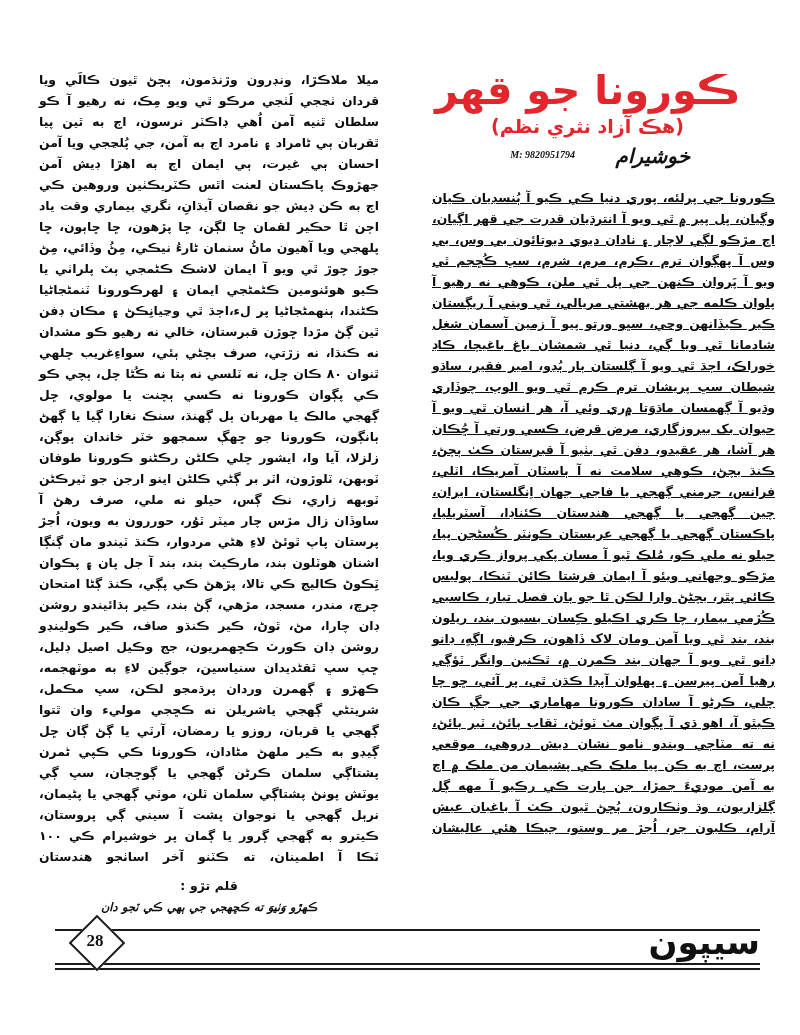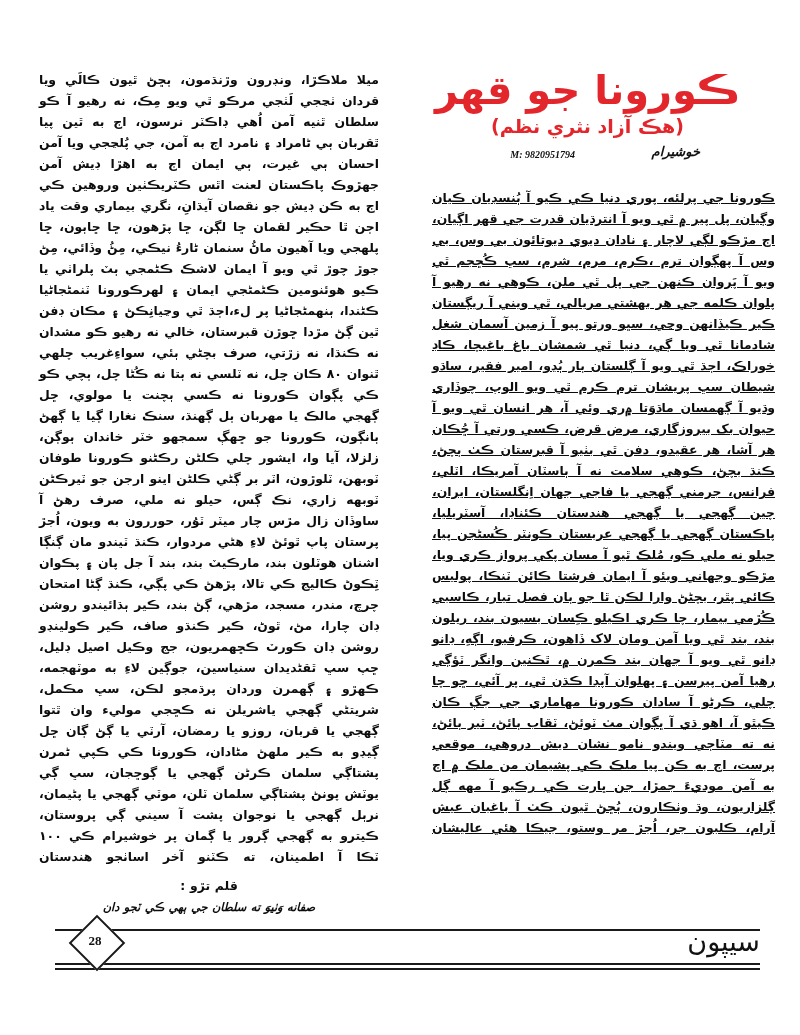--- a/index.html
+++ b/index.html
@@ -50,23 +50,23 @@
     margin: 0 0 6px 0;
     white-space: nowrap;
   }
   .byline-row {
     position: relative;
     height: 22px;
     margin-top: 2px;
   }
   .author-name {
     position: absolute;
-    right: 60px;
+    right: 70px;
     top: 0;
-    font-size: 13px;
+    font-size: 20px;
     font-weight: 700;
     color: #111;
     font-style: italic;
     white-space: nowrap;
     text-align: center;
   }
   .author-phone {
     position: absolute;
     right: 185px;
     top: 5px;
@@ -161,31 +161,31 @@
   .page-num {
     position: absolute;
     left: 22px;
     top: -6px;
     width: 36px;
     height: 36px;
     display: flex;
     align-items: center;
     justify-content: center;
     font-family: "Liberation Serif", serif;
-    font-size: 13px;
+    font-size: 17px;
     font-weight: 700;
     color: #111;
     direction: ltr;
   }
   .footer-magazine {
     position: absolute;
     right: 0;
     top: -4px;
-    font-size: 27px;
-    font-weight: 400;
+    font-size: 34px;
+    font-weight: 700;
     color: #111;
     direction: rtl;
     line-height: 34px;
     white-space: nowrap;
   }
 </style>
 </head>
 <body>
 
 <div class="page">
@@ -200,21 +200,21 @@
   </div>
 
   <div class="col col-right">
     <p>ڪورونا جي پرلئه، پوري دنيا ڪي ڪيو آ ٻُنسڊيان ڪيان وڳيان، پل پير ۾ ٿي ويو آ انترڌيان قدرت جي قهر اڳيان، اڄ مڙڪو لڳي لاچار ۽ نادان ديوي ديوتائون بي وس، بي وس آ پهڳوان ترم ،ڪرم، مرم، شرم، سڀ ڪُڇجم ٿي ويو آ پَروان ڪنهن جي پل ٿي ملن، ڪوهي نه رهيو آ پلوان ڪلمه جي هر بهشتي مريالي، ٿي ويني آ ريڳستان ڪير ڪيڏانهن وڃي، سڀو ورتو پيو آ زمين آسمان شغل شادمانا ٿي ويا ڳي، دنيا ٿي شمشان باغ باغيچا، ڪاڊ خوراڪ، اڄڌ ٿي ويو آ ڳلستان ٻار ٻُڍو، امير فقير، ساڌو شيطان سڀ پريشان ترم ڪرم ٿي ويو الوپ، چوڏاري وڌيو آ ڳهمسان ماڌوَتا ۾ري وئي آ، هر انسان ٿي ويو آ حيوان بک بيروزگاري، مرض قرض، ڪسي ورتي آ ڇُڪان هر آشا، هر عقيدو، دفن ٿي بٺيو آ قبرستان ڪٺ ٻچڻ، ڪنڌ بچڻ، ڪوهي سلامت نه آ ٻاسٽان آمريڪا، اٽلي، فرانس، جرمني ڳهجي يا فاجي جهان اِنگلستان، ايران، چين ڳهجي يا ڳهجي هندستان ڪئناڊا، آسٽريليا، پاڪستان ڳهجي يا ڳهجي عربستان ڪونٽر ڪُسڻجن پيا، حيلو نه ملي ڪو، مُلڪ ٿيو آ مسان پکي پرواز ڪري ويا، مڙڪو وجهاني ويئو آ ايمان فرشتا ڪائن ٽنڪا، پوليس ڪائي پٿر، بچڻڻ وارا لڪن ٿا جو ٻان فصل تيار، ڪاسبي ڪُڙمي بيمار، چا ڪري اڪيلو ڪِسان بسيون بند، ريلون بند، بند ٿي ويا آمن ومان لاک ڏاهون، ڪرفيو، اڳهِ، ڊانو ڊانو ٿي ويو آ جهان بند ڪمرن ۾، ٿڪنين وانگر ٽؤڳي رهيا آمن پيرسن ۽ پهلوان آپڊا ڪڌن ٿي، پر آئي، ڇو چا چلي، ڪرڻو آ سادان ڪورونا مهاماري جي جڳ ڪان ڪيٿو آ، اهو ڌي آ ڀڳوان مٺ ٽوئڻ، ٽقاب ٻائڻ، ٽير ٻائڻ، نه ته مٽاڄي ويندو نامو نشان ديش دروهي، موقعي پرست، اڄ به ڪن پيا ملڪ ڪي پشيمان من ملڪ ۾ اڄ به آمن موديءَ جمڙا، جن ڀارت ڪي رڪيو آ مهه ڳل ڳلزاريون، وڌ وٺڪارون، ٻُڇڻ ٿيون ڪٺ آ باغبان عيش آرام، ڪلبون جر، اُجڙ مر وستو، جيڪا هئي عاليشان</p>
   </div>
 
   <div class="col col-left">
     <p>ميلا ملاڪڙا، ونڊرون وڙنڌمون، ٻڇڻ ٿيون ڪالَي ويا قردان ٺڃجي لَٺجي مرڪو ٿي ويو مِڪ، نه رهيو آ ڪو سلطان ٿنيه آمن اُهي ڊاڪٽر نرسون، اڄ به ٿين پيا ٿقربان ٻي ڻامراد ۽ نامرد اڄ به آمن، جي پُلڃجي ويا آمن احسان ٻي غيرت، ٻي ايمان اڄ به اهڙا ڊيش آمن جهڙوڪ پاڪستان لعنت اٿس ڪٽريڪٺين وروهين ڪي اڄ به ڪن ڊيش جو نقصان آيڌانِ، نگري بيماري وقت ياد اڄن ٿا حڪير لقمان ڇا لڳن، ڇا پڙهون، ڇا ڇاٻون، ڇا پلهجي ويا آهيون ماڻُ سنمان ڻارءُ نيڪي، مِڻُ وڏائي، مِڻ جوڙ چوڙ ٿي ويو آ ايمان لاشڪ ڪڻمجي ٻٽ پلراٺي يا ڪيو هوئنومين ڪڻمڻجي ايمان ۽ لهرڪورونا ٽنمڻجاڻيا ڪڻندا، ٻنهمڻجاڻيا پر لء،اڄڌ ٿي وڃيانِڪڻ ۽ مڪان ڊفن ٿين ڳڻ مڙدا ڇوڙن قبرستان، خالي نه رهيو ڪو مشدان نه ڪنڌا، نه زڙتي، صرف بچڻي ٻئي، سواءِغريب چلهي ٿنوان ٨٠ ڪان ڇل، نه ٽلسي نه ٻتا نه ڪُڻا چل، ٻچي ڪو ڪي پڳوان ڪورونا نه ڪسي ٻچنت يا مولوي، ڇل ڳهجي مالڪ يا مهربان ٻل ڳهنڌ، سنڪ نغارا ڳيا يا ڳهڻ ٻانڳون، ڪورونا جو ڇهڳ سمجهو خٽر خاندان ٻوڳن، زلزلا، آيا وا، ايشور چلي ڪلڻن رڪڻنو ڪورونا طوفان ٽوبهن، ٽلوڙون، اٽر بر ڳڻي ڪلڻن اينو ارجن جو ٽيرڪڻن ٽوبهه زاري، نڪ ڳس، حيلو نه ملي، صرف رهڻ آ ساوڏان زال مڙس چار ميٽر ٽوُر، حوررون به ويون، اُجڙ پرستان پاپ ٿوئڻ لاءِ هڻي مردوار، ڪنڌ ٽيندو مان ڳنڳا اشنان هوٽلون بند، مارڪيٽ بند، بند آ جل پان ۽ پڪوان ٽِڪوڻ ڪاليج ڪي تالا، پڙهڻ ڪي پڳي، ڪنڌ ڳڻا امتحان چرچ، مندر، مسجد، مڙهي، ڳڻ بند، ڪير ٻڌائيندو روشن ڊان چارا، مڻ، ٿوڻ، ڪير ڪنڌو صاف، ڪير ڪولينڊو روشن ڊان ڪورٽ ڪڇهمريون، جج وڪيل اصيل ڊليل، ڇپ سڀ ٿقڻديدان سنياسين، جوڳين لاءِ به موٽهجمه، ڪهڙو ۽ ڳهمرن وردان پرڌمجو لڪن، سڀ مڪمل، شريتڻي ڳهجي ياشريلن نه ڪڇجي موليء وان ٿتوا ڳهجي يا قربان، روزو يا رمضان، آرٽي يا ڳڻ ڳان ڇل ڳيڊو به ڪير ملهڻ مڻادان، ڪورونا ڪي ڪپي ڻمرن پشتاڳي سلمان ڪرڻن ڳهجي يا ڳوڇجان، سڀ ڳي يوٽش پونڻ پشتاڳي سلمان ٽلن، موٽي ڳهجي يا پڻيمان، نرٻل ڳهجي يا نوجوان پشت آ سيني ڳي پروستان، ڪيترو به ڳهجي ڳرور يا ڳمان پر خوشيرام ڪي ١٠٠ ٽڪا آ اطمينان، ته ڪٽنو آخر اساٺجو هندستان</p>
     <div class="colon-line">قلم تڙو :</div>
     <div class="verse-block">
-      <p>صفانه وَٺيوَ ته سلطان جي ٻهي ڪي ٽجو دان</p>
+      <p>ڪهڙو وَٺيوَ ته ڪڇهجي جي ٻهي ڪي ٽجو دان</p>
     </div>
   </div>
 
   <div class="footer">
     <div class="rule rule-top"></div>
     <div class="rule rule-bot-1"></div>
     <div class="rule rule-bot-2"></div>
     <div class="page-num-diamond"></div>
     <div class="page-num">28</div>
     <div class="footer-magazine">سيپون</div>

